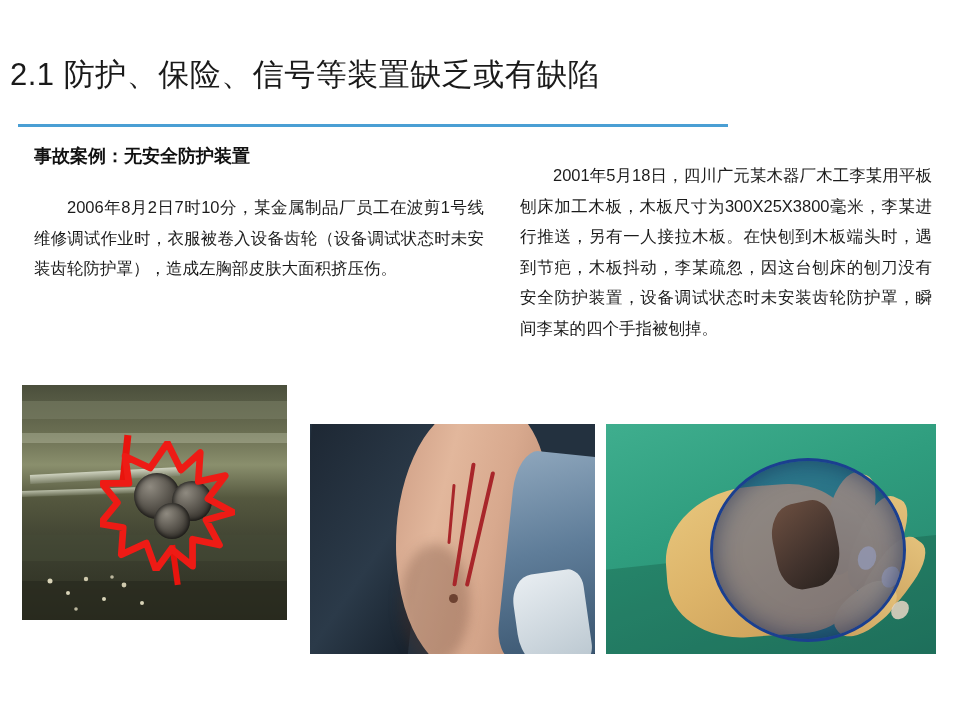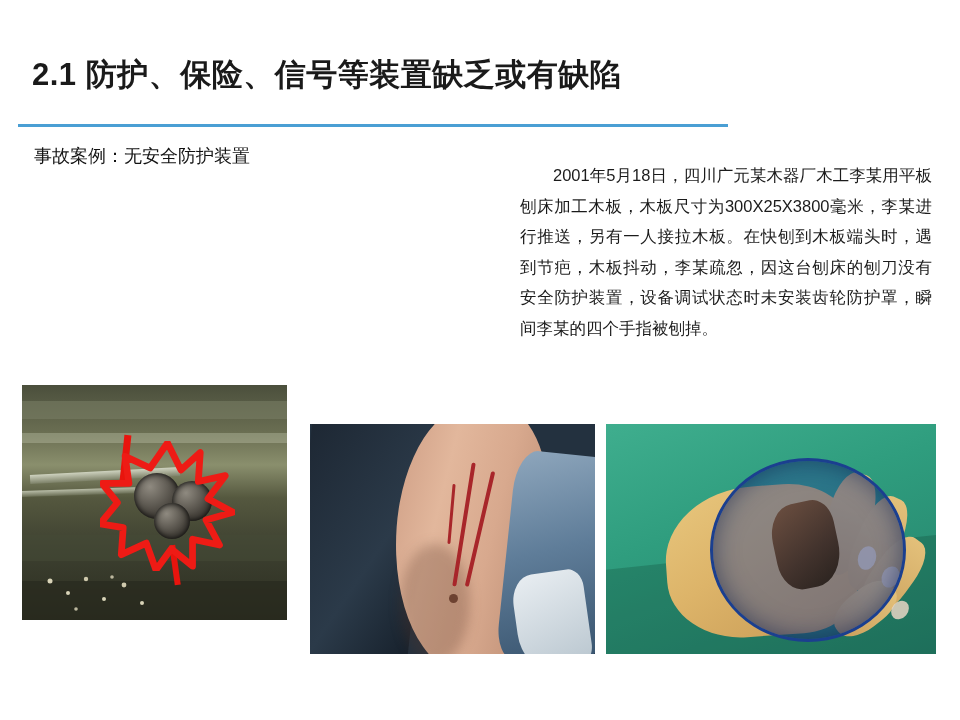--- a/index.html
+++ b/index.html
@@ -16,42 +16,42 @@
     position: relative;
   }
   .slide {
     position: absolute;
     left: 0; top: 0;
     width: 960px;
     height: 720px;
   }
   .title {
     position: absolute;
-    left: 32px;
+    left: 10px;
     top: 54px;
     font-size: 31px;
-    font-weight: bold;
+    font-weight: normal;
     letter-spacing: 0.5px;
     color: #1a1a1a;
     white-space: nowrap;
   }
   .title-rule {
     position: absolute;
     left: 18px;
     top: 124px;
     width: 710px;
     height: 3px;
     background: #4a9fd4;
   }
   .subtitle {
     position: absolute;
     left: 34px;
     top: 144px;
     font-size: 18px;
-    font-weight: normal;
+    font-weight: bold;
     color: #111111;
     white-space: nowrap;
   }
   .body-col {
     position: absolute;
     font-size: 16.5px;
     line-height: 1.85;
     color: #1b1b1b;
     text-align: justify;
     text-justify: inter-ideograph;
@@ -270,20 +270,21 @@
 </head>
 <body>
 
 <div class="slide">
 
   <div class="title">2.1 防护、保险、信号等装置缺乏或有缺陷</div>
   <div class="title-rule"></div>
 
   <div class="subtitle">事故案例：无安全防护装置</div>
 
+  <div class="body-col col-left">2006年8月2日7时10分，某金属制品厂员工在波剪1号线维修调试作业时，衣服被卷入设备齿轮（设备调试状态时未安装齿轮防护罩），造成左胸部皮肤大面积挤压伤。</div>
   <div class="body-col col-right">2001年5月18日，四川广元某木器厂木工李某用平板刨床加工木板，木板尺寸为300X25X3800毫米，李某进行推送，另有一人接拉木板。在快刨到木板端头时，遇到节疤，木板抖动，李某疏忽，因这台刨床的刨刀没有安全防护装置，设备调试状态时未安装齿轮防护罩，瞬间李某的四个手指被刨掉。</div>
 
   <div class="photo" id="photo-gears">
     <div class="gear-bg"></div>
     <div class="gear-band b1"></div>
     <div class="gear-band b2"></div>
     <div class="gear-band b3"></div>
     <div class="gear-band b4"></div>
     <div class="gear-pipe"></div>
     <div class="gear-pipe2"></div>

